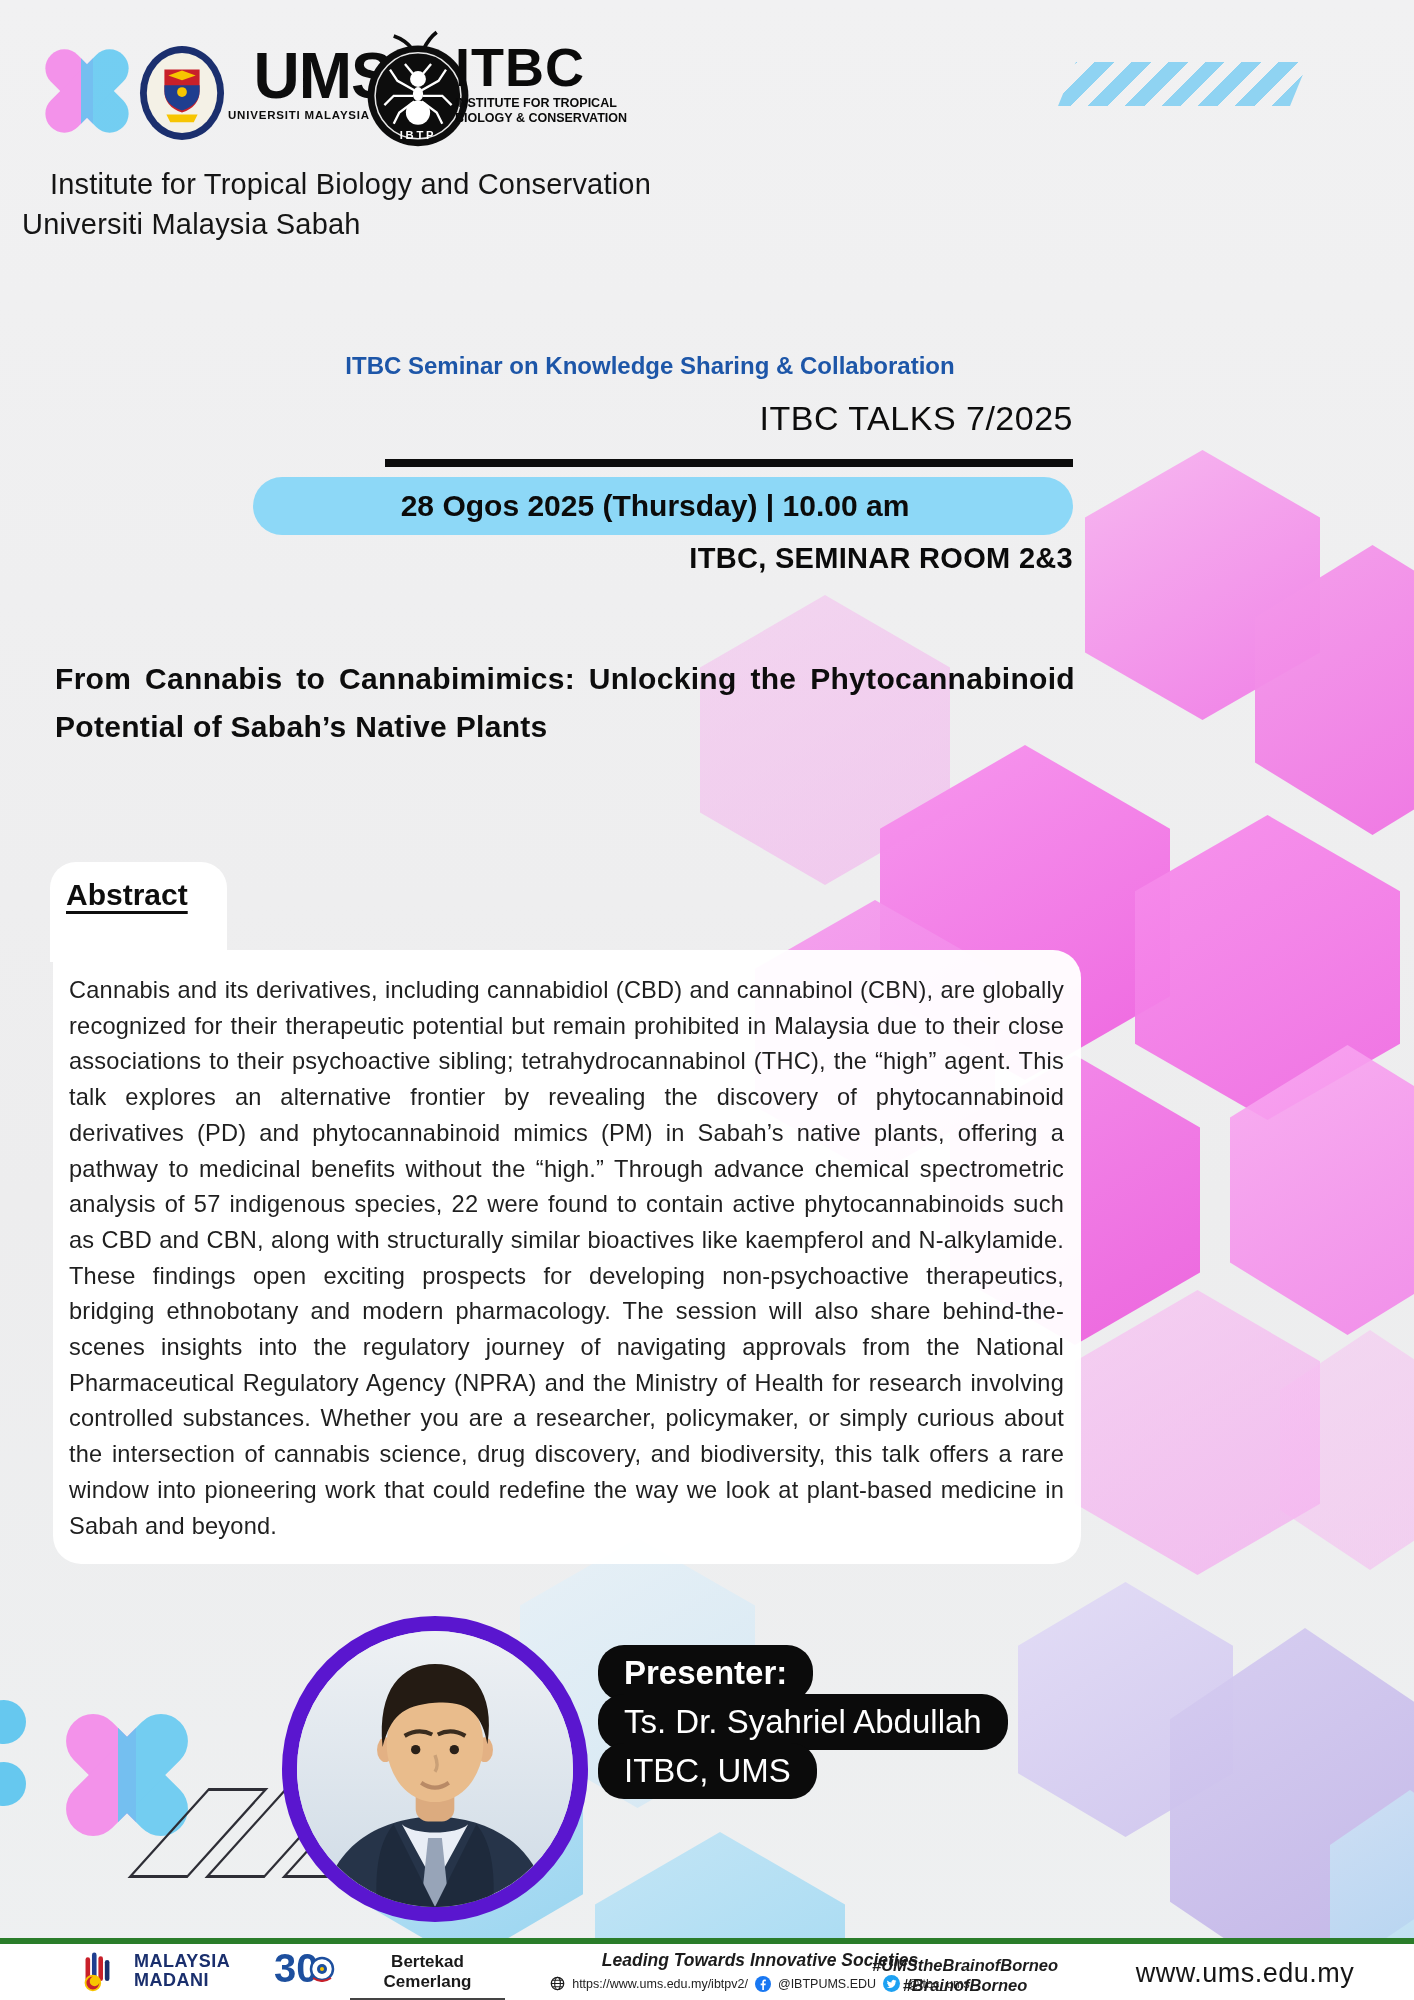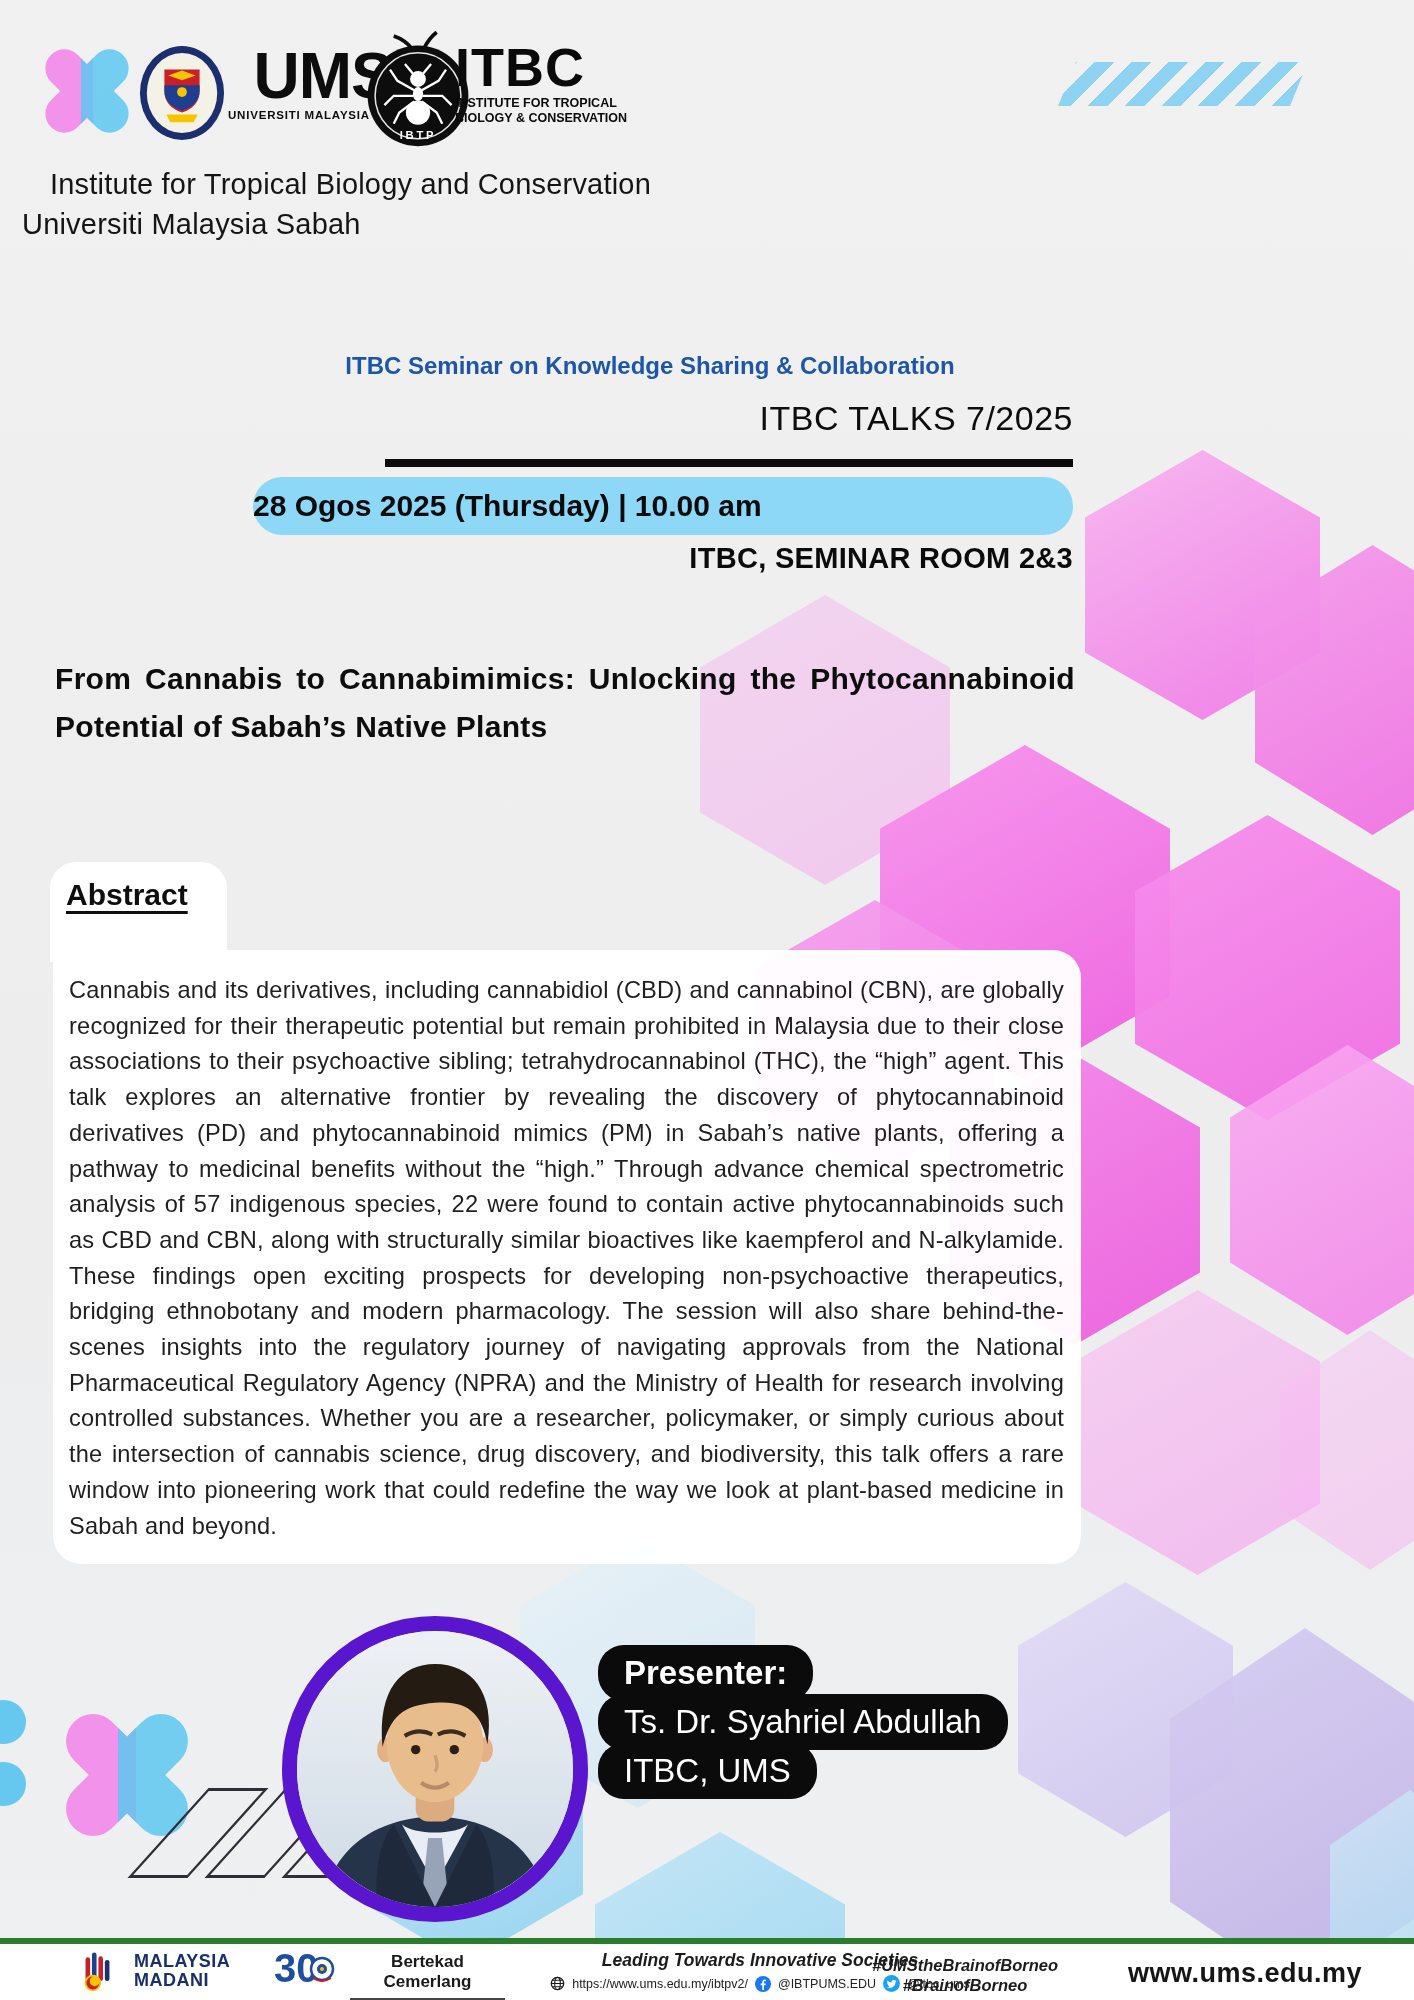--- a/index.html
+++ b/index.html
@@ -24,21 +24,21 @@
   .itbc-word{font-size:54px;font-weight:800;letter-spacing:1px;line-height:50px;color:#0a0a0a;}
   .itbc-sub{font-size:12.5px;font-weight:800;line-height:15px;color:#0a0a0a;margin-top:4px;}
   
   .series{position:absolute;left:225px;top:352px;width:850px;text-align:center;
           font-size:24px;font-weight:800;color:#1d56a8;z-index:3;}
   .edition{position:absolute;left:225px;top:399px;width:848px;text-align:right;
            font-size:34px;font-weight:500;color:#0d0d0d;z-index:3;letter-spacing:.5px;}
   .rule{position:absolute;left:385px;top:459px;width:688px;height:8px;background:#0c0c0c;z-index:3;}
   .datepill{position:absolute;left:253px;top:477px;width:820px;height:58px;border-radius:29px;
             background:#8dd8f7;z-index:3;}
-  .datepill span{display:block;line-height:58px;text-align:left;padding-right:16px;
+  .datepill span{display:block;line-height:58px;text-align:center;padding-right:16px;
                  font-size:30px;font-weight:800;color:#0b0b0b;}
   .venue{position:absolute;left:225px;top:542px;width:848px;text-align:right;
          font-size:29px;font-weight:800;color:#0b0b0b;z-index:3;letter-spacing:.3px;}
   
   .talk-title{position:absolute;left:55px;top:655px;width:1020px;z-index:3;
               font-size:30px;font-weight:700;line-height:48px;color:#0d0d0d;
               text-align:justify;letter-spacing:.3px;}
   
   .abs-tab{position:absolute;left:50px;top:862px;width:177px;height:100px;background:#ffffff;
            border-radius:26px 26px 0 0;z-index:2;}
@@ -65,21 +65,21 @@
   .f-green{position:absolute;left:0;top:1938px;width:1414px;height:6px;background:#2a7d2a;z-index:6;}
   .f-bg{position:absolute;left:0;top:1944px;width:1414px;height:56px;background:#ffffff;z-index:5;}
   .f-item{position:absolute;z-index:7;}
   .madani-text{font-size:18px;font-weight:800;color:#1a2f6d;line-height:19px;letter-spacing:.5px;}
   .motto-main{font-size:17px;font-weight:700;color:#1a1a1a;border-bottom:2px solid #444;padding-bottom:6px;}
   .motto-sub{font-size:10.5px;font-weight:600;font-style:italic;color:#333;letter-spacing:1px;margin-top:3px;}
   .tagline{font-size:17.5px;font-weight:700;font-style:italic;color:#1c1c1c;text-align:center;}
   .social-row{display:flex;align-items:center;justify-content:center;gap:7px;margin-top:4px;
               font-size:12.5px;color:#222;}
   .hashtags{font-size:16.5px;font-weight:700;font-style:italic;color:#1c1c1c;text-align:center;line-height:20px;}
-  .umsurl{font-size:27px;font-weight:700;color:#161616;letter-spacing:.5px;text-align:center;}
+  .umsurl{font-size:27px;font-weight:400;color:#161616;letter-spacing:.5px;text-align:center;}
   .cyanblob{position:absolute;background:#66c8ef;border-radius:50%;z-index:1;}
 </style>
 </head>
 <body>
 
 <div class="page">
 
   <div class="hex" style="left:1085px;top:450px;width:235px;height:270px;background:linear-gradient(150deg,#f7b5f0,#f07ae6);opacity:.95;"></div>
   <div class="hex" style="left:1255px;top:545px;width:235px;height:290px;background:linear-gradient(150deg,#f49ceb,#ef6fe2);opacity:.95;"></div>
   <div class="hex" style="left:700px;top:595px;width:250px;height:290px;background:linear-gradient(150deg,#f6b6ef,#f39bec);opacity:.45;"></div>

